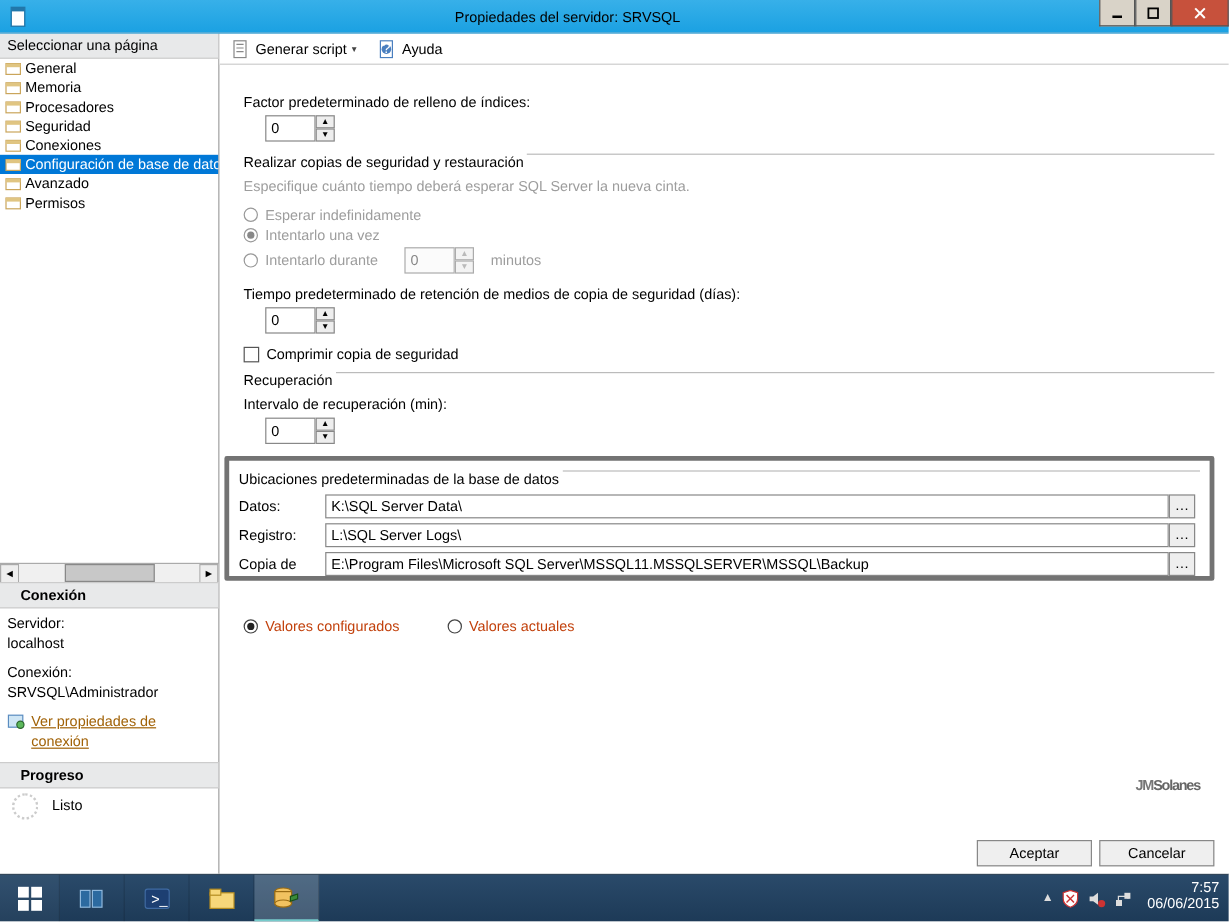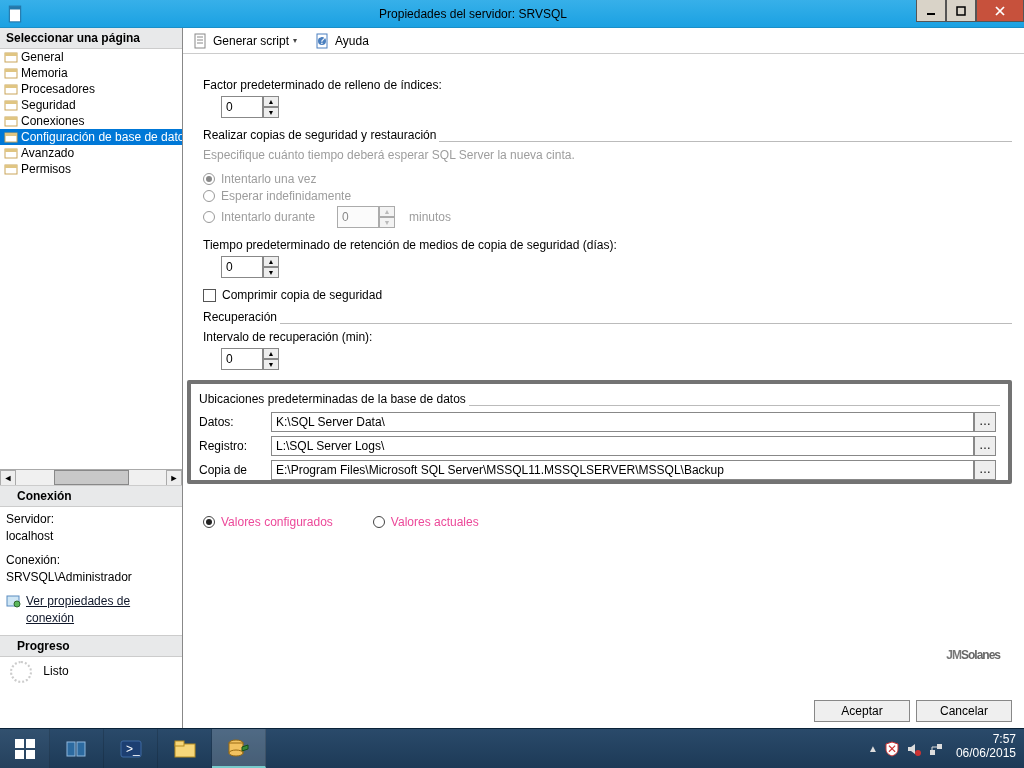--- a/index.html
+++ b/index.html
@@ -12,55 +12,55 @@
 .winbtns { display: flex; height: 100%; }
 .winbtn { width: 30px; height: 22px; display: flex; align-items: center; justify-content: center; border: 1px solid #555; border-top: none; background: #ddd; margin-top: 0; }
 .winbtn.min { background: #d9d3c8; }
 .winbtn.max { background: #d9d3c8; }
 .winbtn.close { background: #c7513c; color: #fff; width: 48px; }
 .winbtn svg { width: 12px; height: 12px; }
 
 
 .workarea { display: flex; height: calc(100% - 28px - 40px); }
 .leftpanel { width: 183px; border-right: 1px solid #888; display: flex; flex-direction: column; background: #fff; }
-.lp-header { background: #e8e9ea; padding: 3px 6px; font-weight: bold; border-bottom: 1px solid #ccc; }
+.lp-header { background: #e8e9ea; padding: 3px 6px; font-weight: normal; border-bottom: 1px solid #ccc; }
 .lp-tree { flex: 0 0 auto; height: 420px; overflow: hidden; }
 .lp-item { display: flex; align-items: center; gap: 3px; padding: 1px 4px; cursor: default; white-space: nowrap; }
 .lp-item.selected { background: #0078d7; color: #fff; }
 .lp-item .ic { width: 14px; height: 14px; flex-shrink: 0; }
 .tree-scrollbar { height: 16px; display: flex; border-top: 1px solid #aaa; }
 .ts-btn { width: 16px; height: 16px; background: #eee; border: 1px solid #aaa; display: flex; align-items: center; justify-content: center; font-size: 9px; }
 .ts-track { flex: 1; background: #f0f0f0; position: relative; }
 .ts-thumb { position: absolute; left: 25%; width: 50%; top: 0; bottom: 0; background: #c8c8c8; border: 1px solid #888; }
 
 .lp-section { background: #e8e9ea; padding: 3px 17px; font-weight: bold; border-top: 1px solid #ccc; border-bottom: 1px solid #ccc; }
 .lp-body { padding: 4px 6px 8px 6px; font-size: 12px; line-height: 1.45; }
-.lp-body a { color: #0f172a; }
+.lp-body a { color: #a16207; }
 .lp-progimg { width: 22px; height: 22px; border: 2px dotted #ccc; border-radius: 50%; display: inline-block; vertical-align: middle; margin-right: 8px; margin-left: 4px; }
 
 .rightpanel { flex: 1; display: flex; flex-direction: column; background: #fff; }
 .toolbar { height: 26px; border-bottom: 1px solid #ccc; display: flex; align-items: center; gap: 6px; padding: 0 6px; background: #fff; }
 .tbtn { display: flex; align-items: center; gap: 4px; padding: 2px 4px; cursor: default; }
 .tbtn .ic { width: 16px; height: 16px; }
 .dropdown-arrow { width: 8px; font-size: 8px; color: #444; }
 
 .content { flex: 1; overflow: auto; padding: 18px 12px 6px 20px; position: relative; }
 .field-label { margin: 6px 0 4px 0; }
 .spinner-row { display: flex; align-items: center; margin: 4px 0 10px 18px; }
 .spinner { display: flex; width: 60px; height: 22px; }
 .spinner input { width: 42px; border: 1px solid #888; padding: 1px 4px; }
 .spinbtns { width: 16px; display: flex; flex-direction: column; }
 .spinbtn { flex: 1; border: 1px solid #888; background: #eee; font-size: 7px; display: flex; align-items: center; justify-content: center; }
 
-.group-head { display: flex; align-items: flex-end; gap: 3px; margin: 8px 0 6px 0; }
+.group-head { display: flex; align-items: flex-start; gap: 3px; margin: 8px 0 6px 0; }
 .group-head .line { flex: 1; height: 1px; background: #bbb; }
 .subtle { color: #9d9d9d; margin: 4px 0 10px 0; }
 
 .radio-row { display: flex; align-items: center; gap: 6px; margin: 3px 0; color: #9d9d9d; }
-.radio-row.enabled { color: #ec4899; }
+.radio-row.enabled { color: #c2410c; }
 .radio { width: 12px; height: 12px; border: 1px solid #999; border-radius: 50%; display: inline-flex; align-items: center; justify-content: center; }
 .radio.checked::after { content: ""; width: 6px; height: 6px; background: #888; border-radius: 50%; }
 .radio.enabled { border-color: #444; }
 .radio.enabled.checked::after { background: #222; }
 
 .cb-row { display: flex; align-items: center; gap: 6px; margin: 8px 0; }
 .cb { width: 13px; height: 13px; border: 1px solid #555; }
 
 .highlight-box { border: 4px solid #737373; border-radius: 2px; padding: 8px 8px 0 8px; margin: 10px 0 12px -16px; }
 .paths-grid { display: grid; grid-template-columns: 72px 1fr 26px; gap: 4px 0; align-items: center; margin-top: 6px; }
@@ -242,26 +242,26 @@
         </div>
       </div>
 
       <div class="group-head">
           <span>Realizar copias de seguridad y restauración</span>
           <div class="line"></div>
         </div>
       <div class="subtle">Especifique cuánto tiempo deberá esperar SQL Server la nueva cinta.</div>
 
       <div class="radio-row">
+          <span class="radio"></span>
+          <span>Esperar indefinidamente</span>
+        </div>
+      <div class="radio-row">
           <span class="radio checked"></span>
           <span>Intentarlo una vez</span>
-        </div>
-      <div class="radio-row">
-          <span class="radio"></span>
-          <span>Esperar indefinidamente</span>
         </div>
       <div class="radio-row">
         <span class="radio"></span>
           <span style="width:110px;display:inline-block">Intentarlo durante</span>
         <div class="spinner" style="opacity:.7">
           <input disabled="" value="0" style="">
           <div class="spinbtns">
               <div class="spinbtn">▲</div>
               <div class="spinbtn">▼</div>
             </div>

